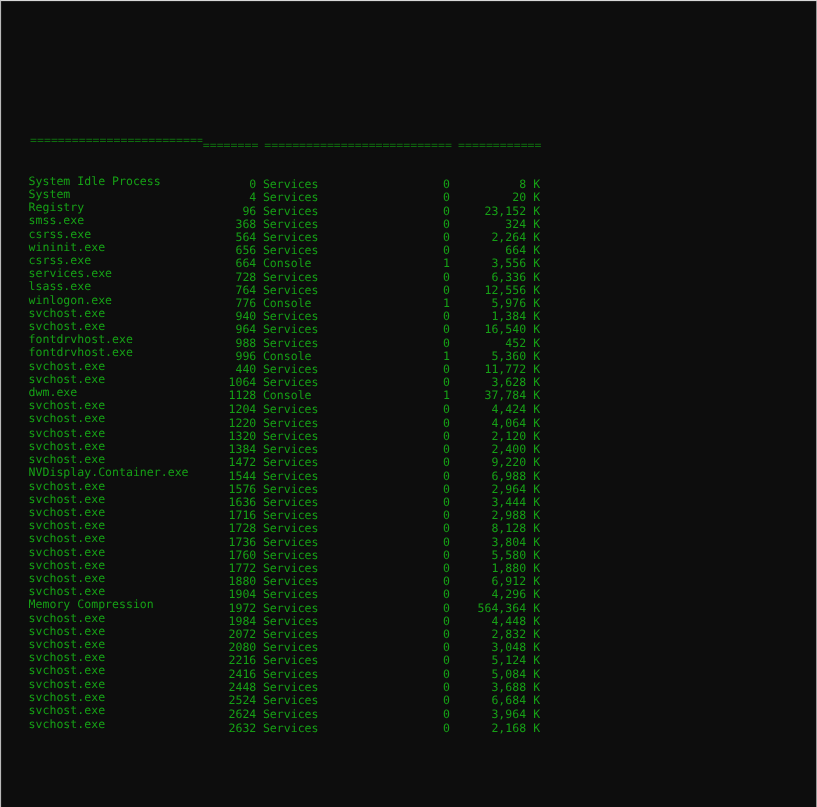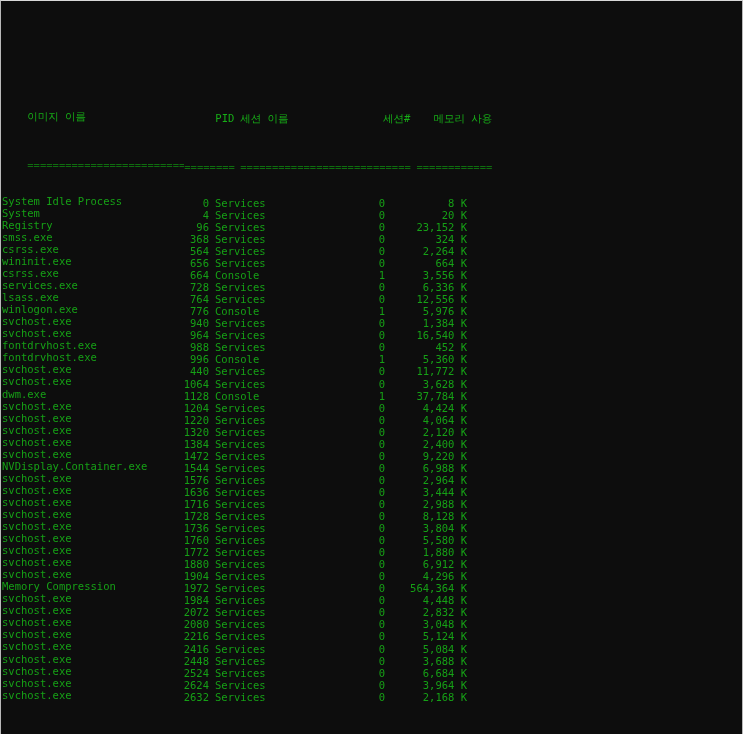--- a/index.html
+++ b/index.html
@@ -19,43 +19,40 @@
     line-height:12.05px;
     letter-spacing:0px;
     white-space:pre;
     color:#16a016;
   }
   .line{white-space:pre;height:12.05px;}
   .title-line{color:#16a016;}
   .blank{height:12.05px;}
   .hdr{color:#17ad17;}
   .sep{color:#0f6d0f;letter-spacing:0px;}
-  .row{color:#16a016;}
+  .row{color:#16a016;padding-left:24px;}
   .c-name{display:inline-block;width:157px;overflow:hidden;}
   .c-pid{display:inline-block;width:50px;text-align:right;}
   .c-sess{display:inline-block;width:101px;padding-left:6px;}
   .c-num{display:inline-block;width:69px;text-align:right;}
   .c-mem{display:inline-block;width:82px;text-align:right;}
   .hdr .c-name{width:157px;}
   .hdr .c-pid{width:50px;text-align:right;}
   .hdr .c-sess{width:101px;padding-left:6px;}
   .hdr .c-num{width:69px;text-align:right;}
   .hdr .c-mem{width:82px;text-align:right;}
 </style>
 </head>
 <body>
 
 <div id="console">
 
 
   <div class="blank"></div>
 
-  <div class="line hdr">
-    <span class="c-name">이미지 이름</span><span class="c-pid">PID</span><span class="c-sess">세션 이름</span><span class="c-num">세션#</span><span class="c-mem">메모리 사용</span>
-  </div>
 
   <div class="line sep">
     <span class="c-name">=========================</span><span class="c-pid">========</span><span class="c-sess">================</span><span class="c-num">===========</span><span class="c-mem">============</span>
   </div>
 
   <div id="rows-container"><div class="line row"><span class="c-name">System Idle Process</span><span class="c-pid">0</span><span class="c-sess">Services</span><span class="c-num">0</span><span class="c-mem">8 K</span></div><div class="line row"><span class="c-name">System</span><span class="c-pid">4</span><span class="c-sess">Services</span><span class="c-num">0</span><span class="c-mem">20 K</span></div><div class="line row"><span class="c-name">Registry</span><span class="c-pid">96</span><span class="c-sess">Services</span><span class="c-num">0</span><span class="c-mem">23,152 K</span></div><div class="line row"><span class="c-name">smss.exe</span><span class="c-pid">368</span><span class="c-sess">Services</span><span class="c-num">0</span><span class="c-mem">324 K</span></div><div class="line row"><span class="c-name">csrss.exe</span><span class="c-pid">564</span><span class="c-sess">Services</span><span class="c-num">0</span><span class="c-mem">2,264 K</span></div><div class="line row"><span class="c-name">wininit.exe</span><span class="c-pid">656</span><span class="c-sess">Services</span><span class="c-num">0</span><span class="c-mem">664 K</span></div><div class="line row"><span class="c-name">csrss.exe</span><span class="c-pid">664</span><span class="c-sess">Console</span><span class="c-num">1</span><span class="c-mem">3,556 K</span></div><div class="line row"><span class="c-name">services.exe</span><span class="c-pid">728</span><span class="c-sess">Services</span><span class="c-num">0</span><span class="c-mem">6,336 K</span></div><div class="line row"><span class="c-name">lsass.exe</span><span class="c-pid">764</span><span class="c-sess">Services</span><span class="c-num">0</span><span class="c-mem">12,556 K</span></div><div class="line row"><span class="c-name">winlogon.exe</span><span class="c-pid">776</span><span class="c-sess">Console</span><span class="c-num">1</span><span class="c-mem">5,976 K</span></div><div class="line row"><span class="c-name">svchost.exe</span><span class="c-pid">940</span><span class="c-sess">Services</span><span class="c-num">0</span><span class="c-mem">1,384 K</span></div><div class="line row"><span class="c-name">svchost.exe</span><span class="c-pid">964</span><span class="c-sess">Services</span><span class="c-num">0</span><span class="c-mem">16,540 K</span></div><div class="line row"><span class="c-name">fontdrvhost.exe</span><span class="c-pid">988</span><span class="c-sess">Services</span><span class="c-num">0</span><span class="c-mem">452 K</span></div><div class="line row"><span class="c-name">fontdrvhost.exe</span><span class="c-pid">996</span><span class="c-sess">Console</span><span class="c-num">1</span><span class="c-mem">5,360 K</span></div><div class="line row"><span class="c-name">svchost.exe</span><span class="c-pid">440</span><span class="c-sess">Services</span><span class="c-num">0</span><span class="c-mem">11,772 K</span></div><div class="line row"><span class="c-name">svchost.exe</span><span class="c-pid">1064</span><span class="c-sess">Services</span><span class="c-num">0</span><span class="c-mem">3,628 K</span></div><div class="line row"><span class="c-name">dwm.exe</span><span class="c-pid">1128</span><span class="c-sess">Console</span><span class="c-num">1</span><span class="c-mem">37,784 K</span></div><div class="line row"><span class="c-name">svchost.exe</span><span class="c-pid">1204</span><span class="c-sess">Services</span><span class="c-num">0</span><span class="c-mem">4,424 K</span></div><div class="line row"><span class="c-name">svchost.exe</span><span class="c-pid">1220</span><span class="c-sess">Services</span><span class="c-num">0</span><span class="c-mem">4,064 K</span></div><div class="line row"><span class="c-name">svchost.exe</span><span class="c-pid">1320</span><span class="c-sess">Services</span><span class="c-num">0</span><span class="c-mem">2,120 K</span></div><div class="line row"><span class="c-name">svchost.exe</span><span class="c-pid">1384</span><span class="c-sess">Services</span><span class="c-num">0</span><span class="c-mem">2,400 K</span></div><div class="line row"><span class="c-name">svchost.exe</span><span class="c-pid">1472</span><span class="c-sess">Services</span><span class="c-num">0</span><span class="c-mem">9,220 K</span></div><div class="line row"><span class="c-name">NVDisplay.Container.exe</span><span class="c-pid">1544</span><span class="c-sess">Services</span><span class="c-num">0</span><span class="c-mem">6,988 K</span></div><div class="line row"><span class="c-name">svchost.exe</span><span class="c-pid">1576</span><span class="c-sess">Services</span><span class="c-num">0</span><span class="c-mem">2,964 K</span></div><div class="line row"><span class="c-name">svchost.exe</span><span class="c-pid">1636</span><span class="c-sess">Services</span><span class="c-num">0</span><span class="c-mem">3,444 K</span></div><div class="line row"><span class="c-name">svchost.exe</span><span class="c-pid">1716</span><span class="c-sess">Services</span><span class="c-num">0</span><span class="c-mem">2,988 K</span></div><div class="line row"><span class="c-name">svchost.exe</span><span class="c-pid">1728</span><span class="c-sess">Services</span><span class="c-num">0</span><span class="c-mem">8,128 K</span></div><div class="line row"><span class="c-name">svchost.exe</span><span class="c-pid">1736</span><span class="c-sess">Services</span><span class="c-num">0</span><span class="c-mem">3,804 K</span></div><div class="line row"><span class="c-name">svchost.exe</span><span class="c-pid">1760</span><span class="c-sess">Services</span><span class="c-num">0</span><span class="c-mem">5,580 K</span></div><div class="line row"><span class="c-name">svchost.exe</span><span class="c-pid">1772</span><span class="c-sess">Services</span><span class="c-num">0</span><span class="c-mem">1,880 K</span></div><div class="line row"><span class="c-name">svchost.exe</span><span class="c-pid">1880</span><span class="c-sess">Services</span><span class="c-num">0</span><span class="c-mem">6,912 K</span></div><div class="line row"><span class="c-name">svchost.exe</span><span class="c-pid">1904</span><span class="c-sess">Services</span><span class="c-num">0</span><span class="c-mem">4,296 K</span></div><div class="line row"><span class="c-name">Memory Compression</span><span class="c-pid">1972</span><span class="c-sess">Services</span><span class="c-num">0</span><span class="c-mem">564,364 K</span></div><div class="line row"><span class="c-name">svchost.exe</span><span class="c-pid">1984</span><span class="c-sess">Services</span><span class="c-num">0</span><span class="c-mem">4,448 K</span></div><div class="line row"><span class="c-name">svchost.exe</span><span class="c-pid">2072</span><span class="c-sess">Services</span><span class="c-num">0</span><span class="c-mem">2,832 K</span></div><div class="line row"><span class="c-name">svchost.exe</span><span class="c-pid">2080</span><span class="c-sess">Services</span><span class="c-num">0</span><span class="c-mem">3,048 K</span></div><div class="line row"><span class="c-name">svchost.exe</span><span class="c-pid">2216</span><span class="c-sess">Services</span><span class="c-num">0</span><span class="c-mem">5,124 K</span></div><div class="line row"><span class="c-name">svchost.exe</span><span class="c-pid">2416</span><span class="c-sess">Services</span><span class="c-num">0</span><span class="c-mem">5,084 K</span></div><div class="line row"><span class="c-name">svchost.exe</span><span class="c-pid">2448</span><span class="c-sess">Services</span><span class="c-num">0</span><span class="c-mem">3,688 K</span></div><div class="line row"><span class="c-name">svchost.exe</span><span class="c-pid">2524</span><span class="c-sess">Services</span><span class="c-num">0</span><span class="c-mem">6,684 K</span></div><div class="line row"><span class="c-name">svchost.exe</span><span class="c-pid">2624</span><span class="c-sess">Services</span><span class="c-num">0</span><span class="c-mem">3,964 K</span></div><div class="line row"><span class="c-name">svchost.exe</span><span class="c-pid">2632</span><span class="c-sess">Services</span><span class="c-num">0</span><span class="c-mem">2,168 K</span></div></div>
 
 </div>
 
 </body></html>

